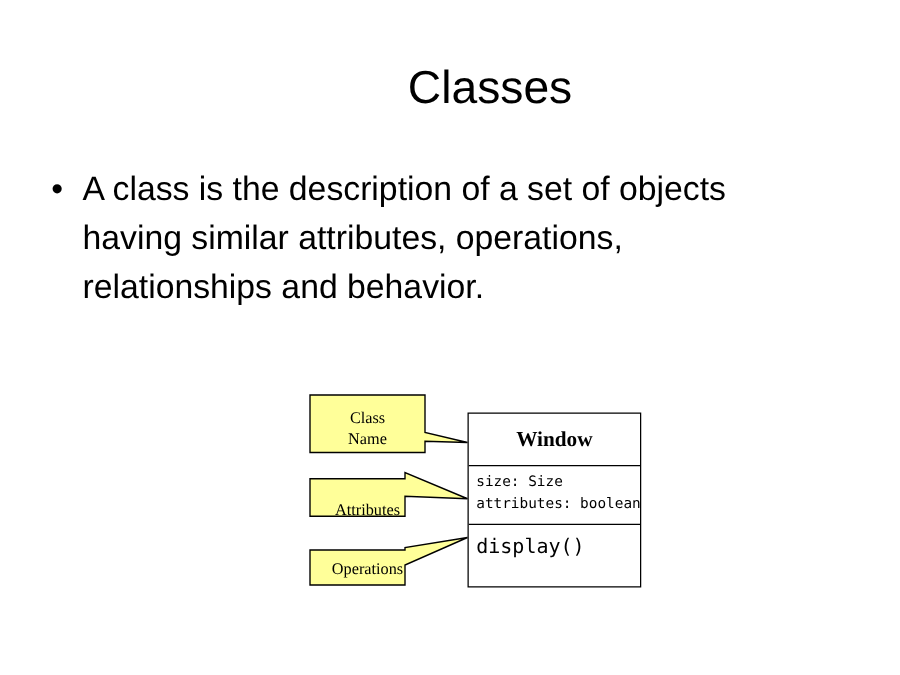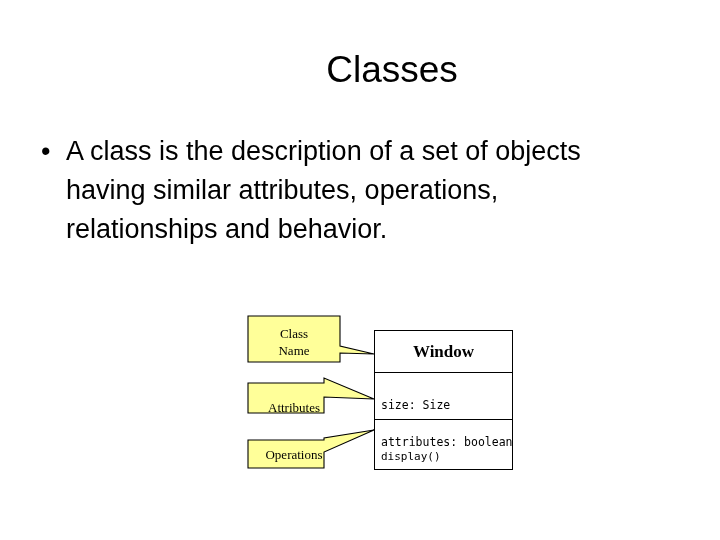--- a/index.html
+++ b/index.html
@@ -110,27 +110,26 @@
     padding: 4px 0 0 6px;
     font-family: "DejaVu Sans Mono", monospace;
     font-size: 11.5px;
     line-height: 17px;
     color: #000000;
   }
   .compartment-ops {
     height: 49px;
     padding: 8px 0 0 6px;
     font-family: "DejaVu Sans Mono", monospace;
-    font-size: 11px;
+    font-size: 16px;
     line-height: 17px;
     color: #000000;
   }
   .member-line {
     white-space: nowrap;
-    margin-top: 20px;
   }
 
   
   .callout {
     position: absolute;
     width: 0;
     height: 0;
   }
   .callout-svg {
     position: absolute;

